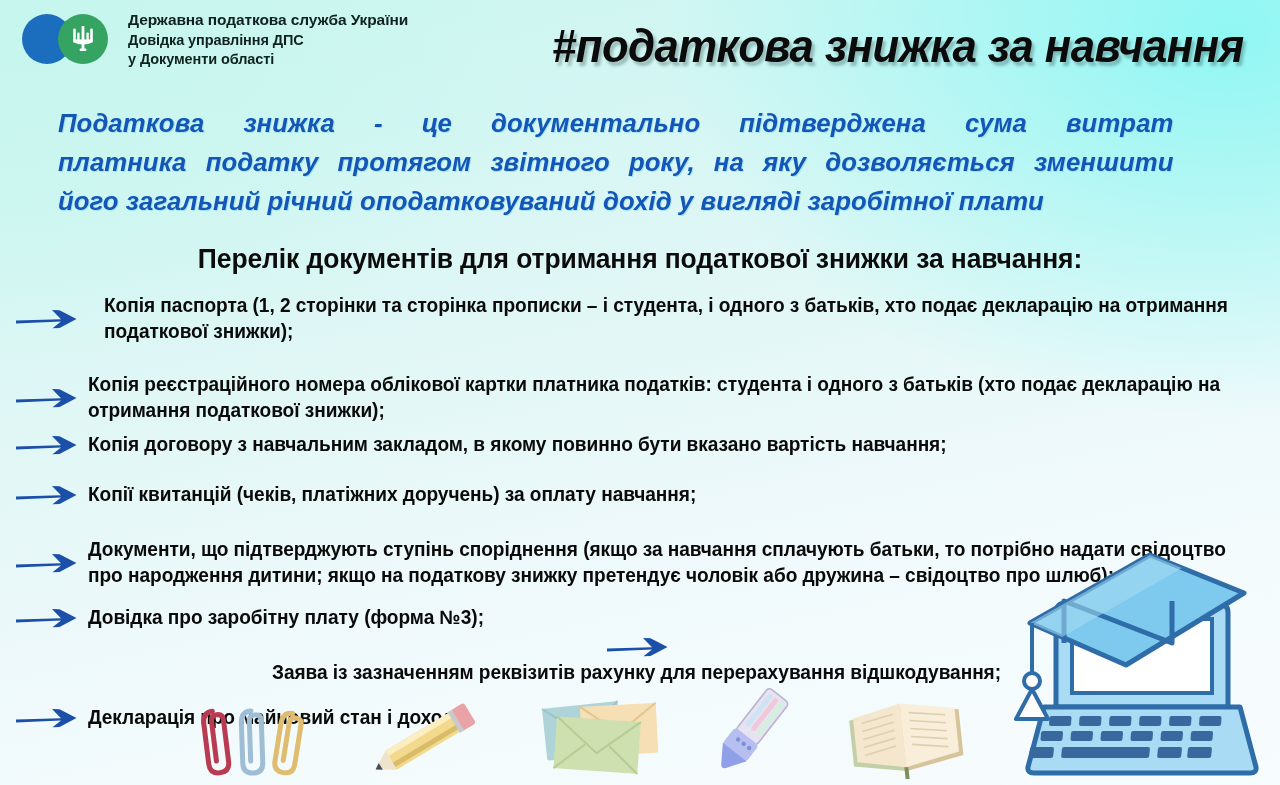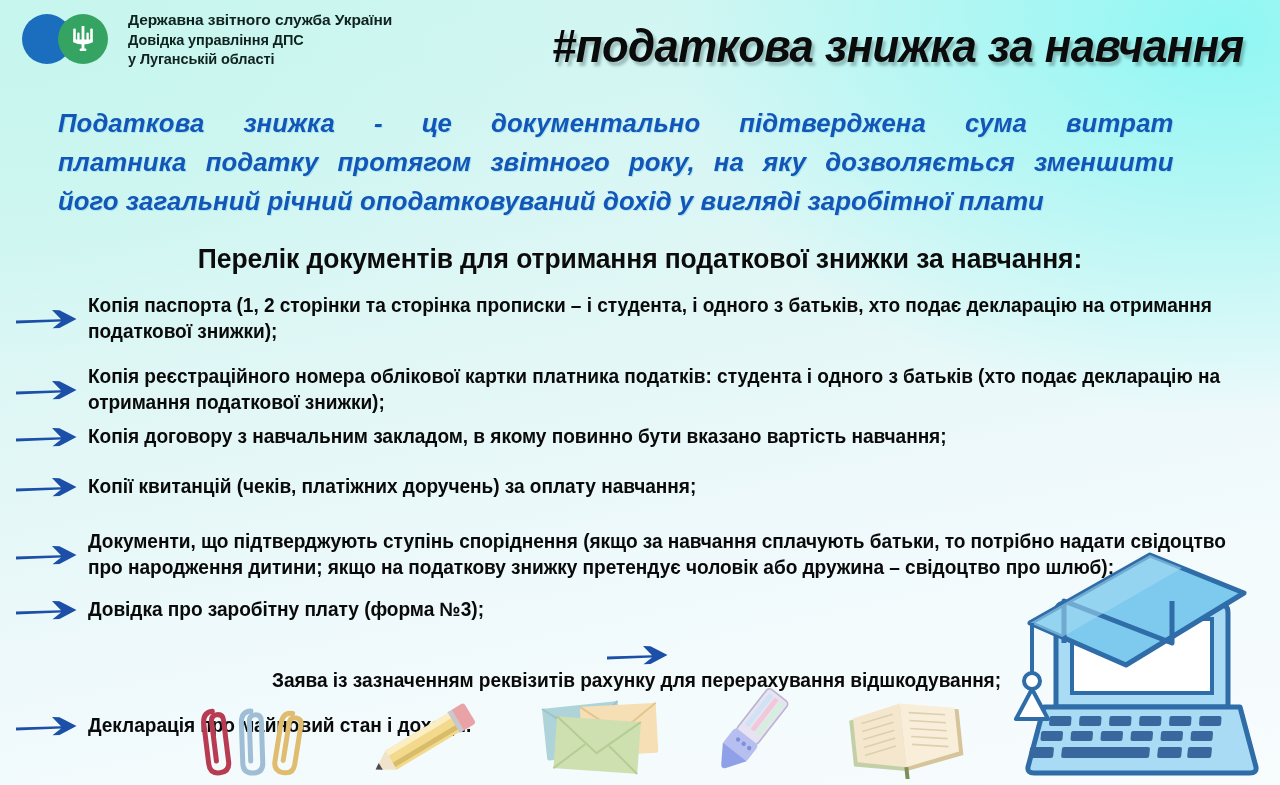--- a/index.html
+++ b/index.html
@@ -134,26 +134,26 @@
     font-size: 19.4px;
     font-weight: 700;
     color: #0a0a0a;
     line-height: 25.5px;
     letter-spacing: -0.05px;
     transform: scaleX(0.985);
     transform-origin: left center;
   }
 
   
-  .doc-item.i0 { margin-bottom: 20px; }
+  .doc-item.i0 { margin-bottom: 28px; gap: 16px; }
   .doc-item.i1 { margin-bottom: 7px; }
   .doc-item.i2 { margin-bottom: 20px; }
   .doc-item.i3 { margin-bottom: 27px; }
   .doc-item.i4 { margin-bottom: 15px; }
-  .doc-item.i5 { margin-bottom: 17px; }
+  .doc-item.i5 { margin-bottom: 1px; }
   .doc-item.i6 { margin-bottom: 17px; flex-direction: column; }
   .doc-item.i7 { margin-bottom: 12px; }
 
   
   .deco { position: absolute; pointer-events: none; }
 
   #laptop-graphic { right: 8px; bottom: -4px; width: 268px; height: 250px; }
   #clips-graphic  { left: 196px; bottom: 6px; width: 128px; height: 76px; }
   #pencil-graphic { left: 362px; bottom: 6px; width: 126px; height: 76px; }
   #envelope-graphic { left: 535px; bottom: 10px; width: 132px; height: 80px; }
@@ -176,23 +176,23 @@
             <rect x="19.2" y="4.5" width="2.6" height="12.5" rx="1"></rect>
             <rect x="6.2" y="8.5" width="2.4" height="9" rx="1"></rect>
             <rect x="15.4" y="8.5" width="2.4" height="9" rx="1"></rect>
             <path d="M2.2 15.5 L21.8 15.5 L21.8 18.2 Q12 22.6 2.2 18.2 Z"></path>
             <rect x="8.6" y="24.4" width="6.8" height="2.6" rx="1.1"></rect>
           </g>
         </svg>
       </div>
     </div>
     <div class="org-text">
-      <div class="org-line1">Державна звітного служба України</div>
+      <div class="org-line1">Державна податкова служба України</div>
       <div class="org-line2">Довідка управління ДПС</div>
-      <div class="org-line3">у Луганській області</div>
+      <div class="org-line3">у Документи області</div>
     </div>
   </div>
 
   <div class="hashtitle">#податкова знижка за навчання</div>
 
   <div class="intro">
     <span class="j">Податкова знижка - це документально підтверджена сума витрат</span>
     <span class="j">платника податку протягом звітного року, на яку дозволяється зменшити</span>
     <span>його загальний річний оподатковуваний дохід у вигляді заробітної плати</span>
   </div>

